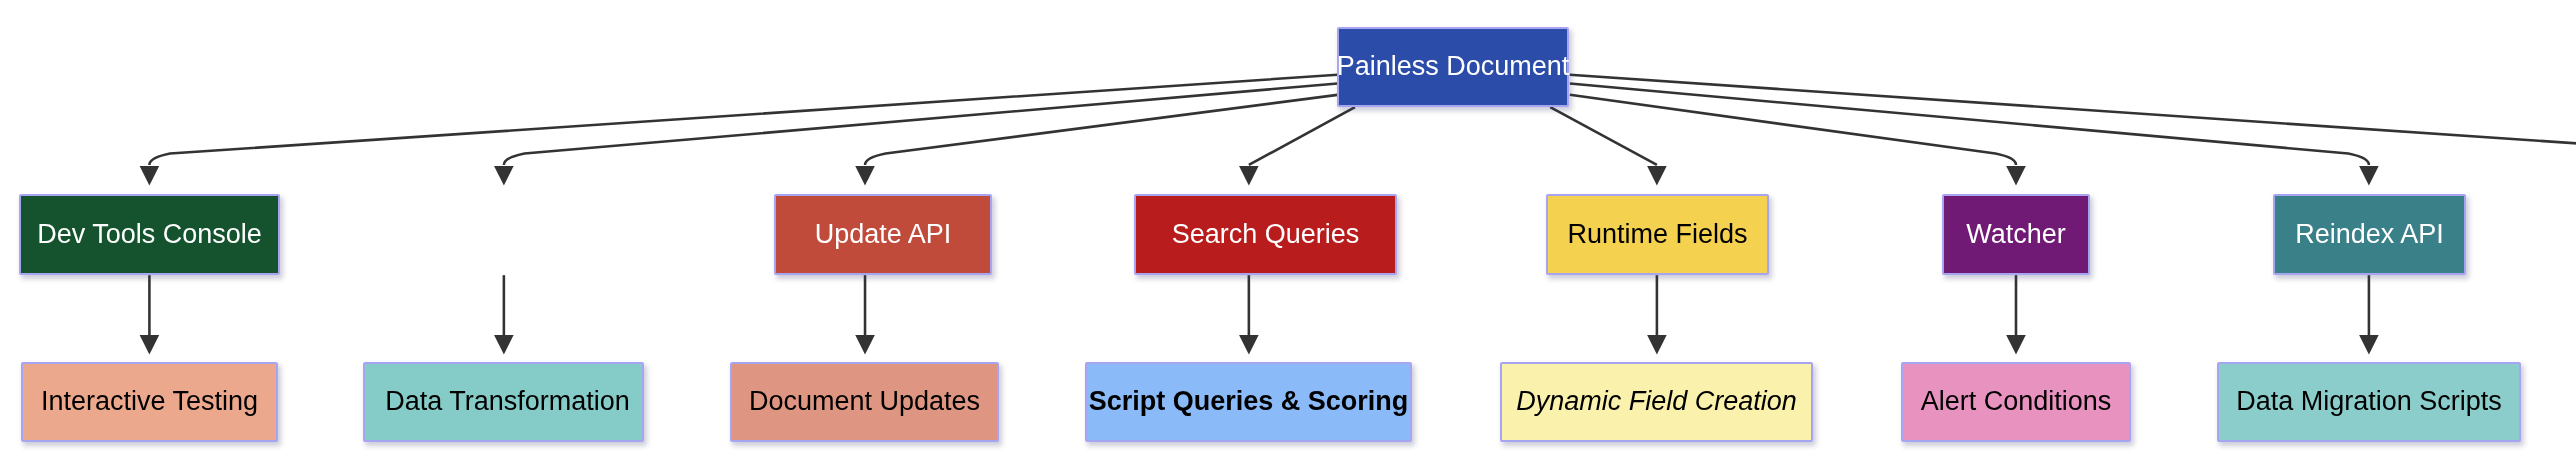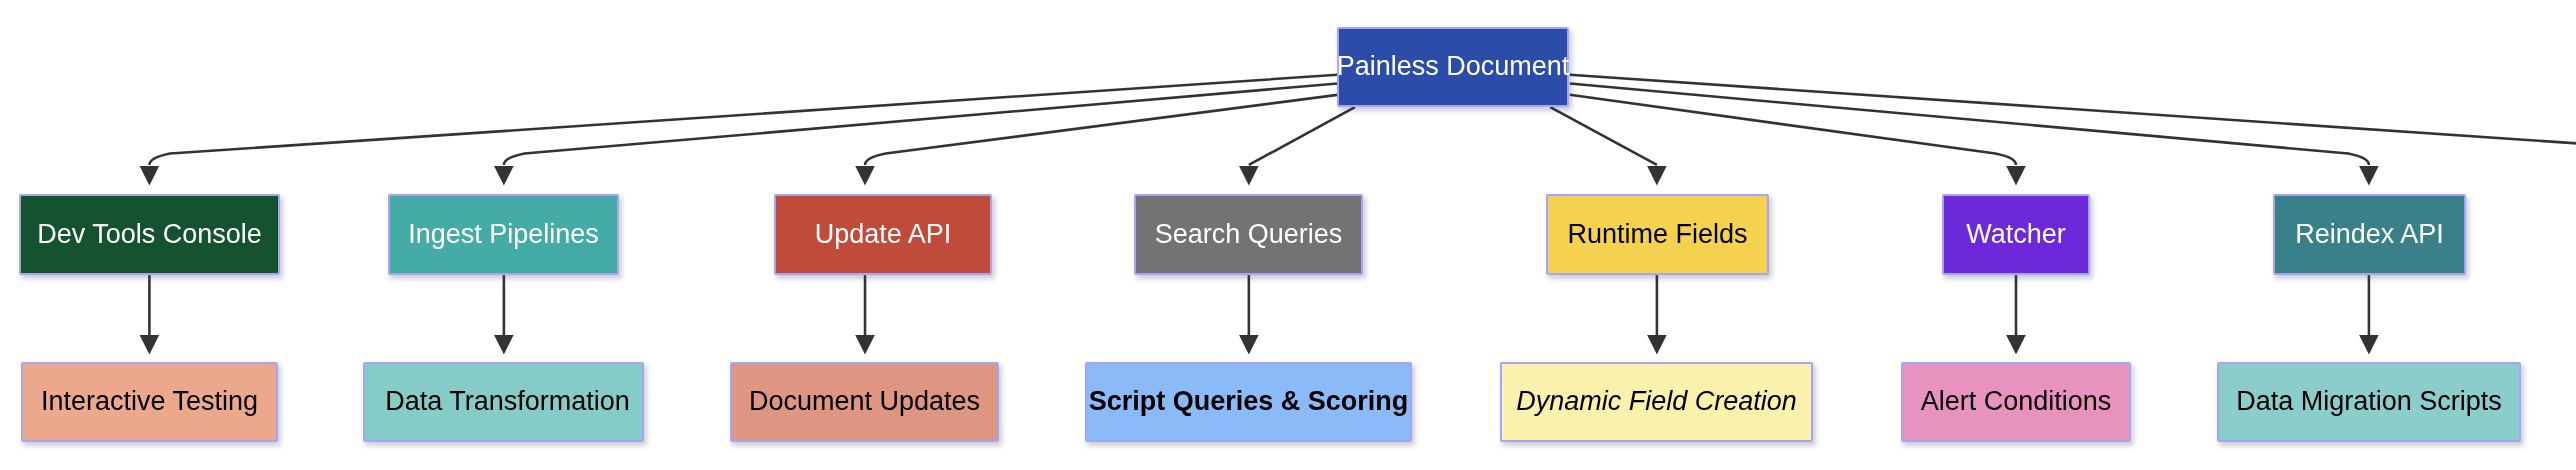--- a/index.html
+++ b/index.html
@@ -85,45 +85,42 @@
     </svg>
 <div class="node" style="left: 1337px; top: 27px; width: 232px; height: 80px; background: rgb(43, 76, 168); border-color: rgb(167, 164, 242); color: rgb(255, 255, 255);">
       <span class="lbl">Painless Document</span>
     </div>
     <div class="node" style="left: 19px; top: 194px; width: 261px; height: 81px; background: #14532d; border-color: rgb(167, 164, 242); color: rgb(255, 255, 255);">
       <span class="lbl">Dev Tools Console</span>
     </div>
     <div class="node" style="left: 21px; top: 362px; width: 257px; height: 80px; background: rgb(236, 168, 140); border-color: rgb(167, 164, 242); color: rgb(0, 0, 0);">
       <span class="lbl">Interactive Testing</span>
     </div>
-    <div class="node" style="left: 388px; top: 194px; width: 231px; height: 81px; background: rgb(69, 171, 167); border-color: rgb(167, 164, 242); color: rgb(255, 255, 255);">
-      <span class="lbl">Ingest Pipelines</span>
-    </div>
     <div class="node" style="left: 363px; top: 362px; width: 281px; height: 80px; background: rgb(133, 203, 199); border-color: rgb(167, 164, 242); color: rgb(0, 0, 0); padding-left: 8px;">
       <span class="lbl">Data Transformation</span>
     </div>
     <div class="node" style="left: 774px; top: 194px; width: 218px; height: 81px; background: rgb(193, 75, 59); border-color: rgb(167, 164, 242); color: rgb(255, 255, 255);">
       <span class="lbl">Update API</span>
     </div>
     <div class="node" style="left: 730px; top: 362px; width: 269px; height: 80px; background: rgb(222, 149, 129); border-color: rgb(167, 164, 242); color: rgb(0, 0, 0); align-items: center;">
       <span class="lbl">Document Updates</span>
     </div>
-    <div class="node" style="left: 1134px; top: 194px; width: 229px; height: 81px; background: #737373; border-color: rgb(167, 164, 242); color: rgb(255, 255, 255);">
+    <div class="node" style="left: 1134px; top: 194px; width: 263px; height: 81px; background: #b91c1c; border-color: rgb(167, 164, 242); color: rgb(255, 255, 255);">
       <span class="lbl">Search Queries</span>
     </div>
     <div class="node" style="left: 1085px; top: 362px; width: 327px; height: 80px; background: rgb(139, 186, 248); border-color: rgb(167, 164, 242); color: rgb(0, 0, 0); font-weight: bold;">
       <span class="lbl">Script Queries &amp; Scoring</span>
     </div>
     <div class="node" style="left: 1546px; top: 194px; width: 223px; height: 81px; background: rgb(245, 209, 80); border-color: rgb(167, 164, 242); color: rgb(0, 0, 0);">
       <span class="lbl">Runtime Fields</span>
     </div>
     <div class="node" style="left: 1500px; top: 362px; width: 313px; height: 80px; background: rgb(250, 241, 172); border-color: rgb(167, 164, 242); color: rgb(0, 0, 0); font-style: italic;">
       <span class="lbl">Dynamic Field Creation</span>
     </div>
-    <div class="node" style="left: 1942px; top: 194px; width: 148px; height: 81px; background: #6d28d9; border-color: rgb(167, 164, 242); color: rgb(255, 255, 255);">
+    <div class="node" style="left: 1942px; top: 194px; width: 148px; height: 81px; background: #701a75; border-color: rgb(167, 164, 242); color: rgb(255, 255, 255);">
       <span class="lbl">Watcher</span>
     </div>
     <div class="node" style="left: 1901px; top: 362px; width: 230px; height: 80px; background: rgb(231, 146, 191); border-color: rgb(167, 164, 242); color: rgb(0, 0, 0);">
       <span class="lbl">Alert Conditions</span>
     </div>
     <div class="node" style="left: 2273px; top: 194px; width: 193px; height: 81px; background: rgb(58, 128, 137); border-color: rgb(167, 164, 242); color: rgb(255, 255, 255);">
       <span class="lbl">Reindex API</span>
     </div>
     <div class="node" style="left: 2217px; top: 362px; width: 304px; height: 80px; background: rgb(138, 205, 203); border-color: rgb(167, 164, 242); color: rgb(0, 0, 0);">
       <span class="lbl">Data Migration Scripts</span>

